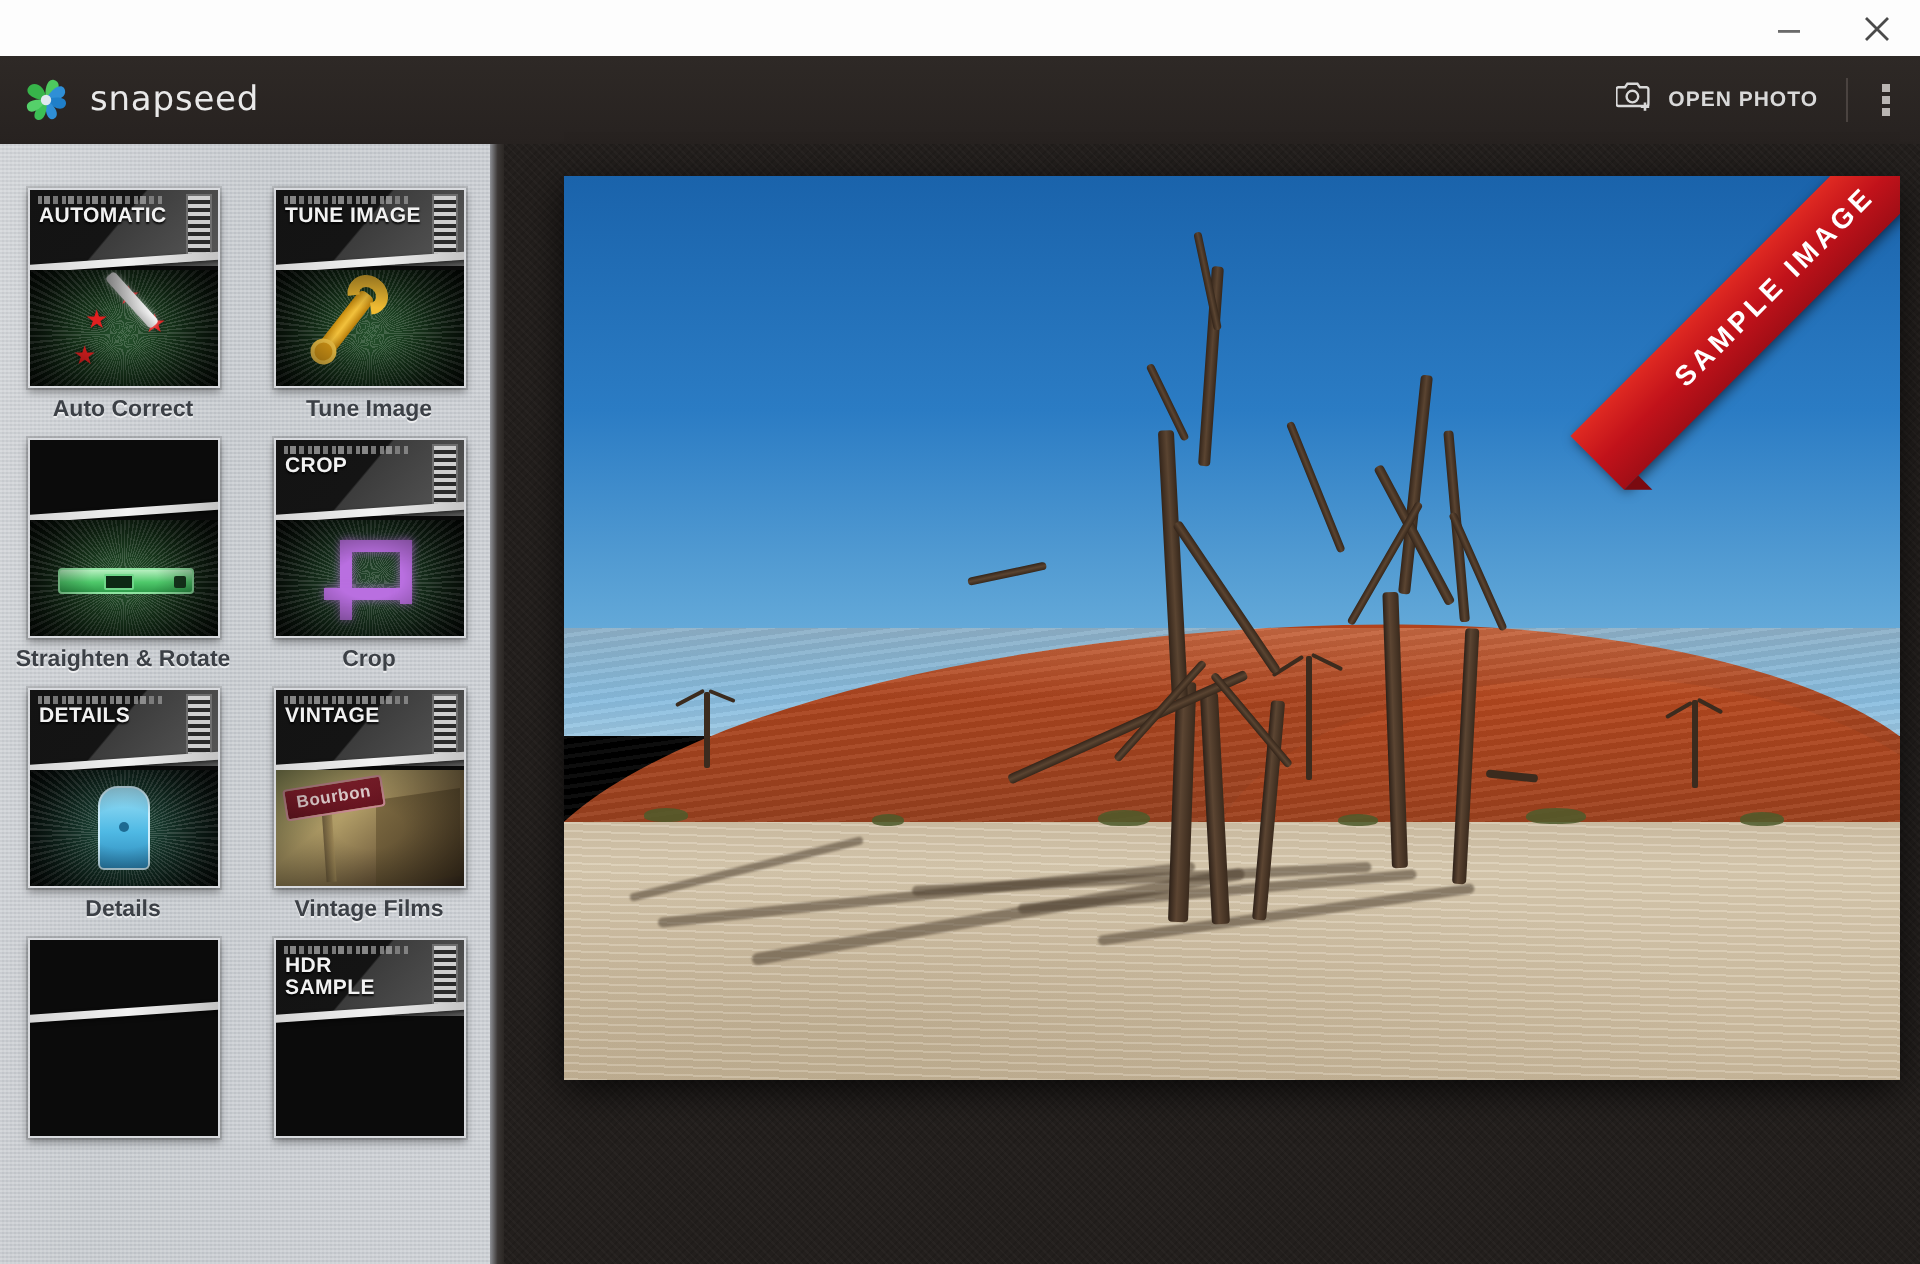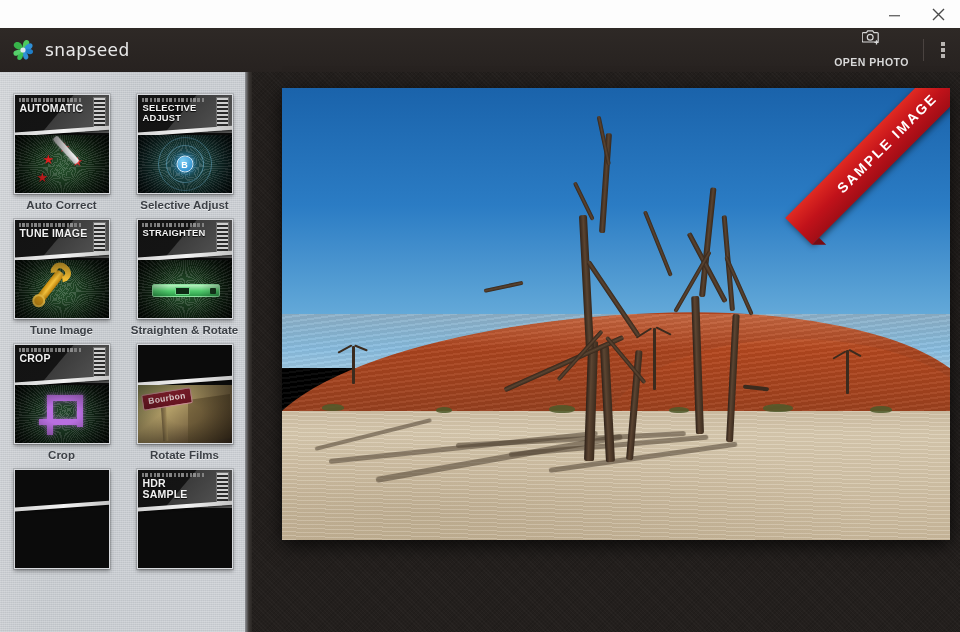--- a/index.html
+++ b/index.html
@@ -32,21 +32,21 @@
   }
   .brand{display:flex;align-items:center;margin-left:10px;}
   .brand-mark{width:26px;height:26px;position:relative;flex:0 0 auto;}
   .brand-name{
     margin-left:9px;color:#e9e9e9;font-size:17px;letter-spacing:.4px;
     font-family:"DejaVu Sans", sans-serif;font-weight:400;
   }
   .appbar-right{margin-left:auto;display:flex;align-items:center;height:44px;}
   .openphoto{
     display:flex;align-items:center;gap:7px;height:44px;padding:0 12px;
-    color:#d9d9d9;cursor:default;flex-direction:column;
+    color:#d9d9d9;cursor:default;
   }
   .openphoto .lbl{font-size:10.5px;letter-spacing:.5px;font-weight:bold;}
   .vsep{width:1px;height:22px;background:#4a4340;margin:0 2px;}
   .kebab{
     width:34px;height:44px;display:flex;flex-direction:column;
     align-items:center;justify-content:center;gap:2.5px;
   }
   .kebab i{width:3.5px;height:3.5px;background:#b9b5b2;display:block;}
 
   
@@ -389,63 +389,40 @@
             <div class="star" style="left:28px;top:18px;">★</div>
             <div class="star" style="left:57px;top:20px;">★</div>
             <div class="star" style="left:22px;top:36px;">★</div>
             <div class="wand"></div>
             <div class="vign"></div>
           </div>
         </div>
         <div class="lbl-under">Auto Correct</div>
       </div>
 
-      <div class="tilecell">
-        <div class="tile">
-          <div class="tile-top">
-            <div class="microtext"></div>
-            <div class="barcode"></div>
-            <div class="tile-title sm">SELECTIVE ADJUST</div>
-          </div>
-          <div class="tile-slash"></div>
-          <div class="tile-body bg-teal">
-            <div class="rays"></div>
-            <div class="ring" style="width:52px;height:52px;"></div>
-            <div class="ring" style="width:36px;height:36px;"></div>
-            <div class="bpin">B</div>
-            <div class="vign"></div>
-          </div>
-        </div>
-        <div class="lbl-under">Selective Adjust</div>
-      </div>
 
       <div class="tilecell">
         <div class="tile">
           <div class="tile-top">
             <div class="microtext"></div>
             <div class="barcode"></div>
             <div class="tile-title">TUNE IMAGE</div>
           </div>
           <div class="tile-slash"></div>
           <div class="tile-body bg-green">
             <div class="rays"></div>
             <div class="wrench"></div>
             <div class="vign"></div>
           </div>
         </div>
         <div class="lbl-under">Tune Image</div>
       </div>
 
       <div class="tilecell">
         <div class="tile">
-          <div class="tile-top">
-            <div class="microtext"></div>
-            <div class="barcode"></div>
-            <div class="tile-title sm">STRAIGHTEN</div>
-          </div>
           <div class="tile-slash"></div>
           <div class="tile-body bg-green">
             <div class="rays"></div>
             <div class="level">
               <div class="bub"></div>
                 <div class="end"></div>
             </div>
             <div class="vign"></div>
           </div>
         </div>
@@ -467,33 +444,54 @@
                 <span class="c2"></span>
                 <span class="c3"></span>
                 <span class="c4"></span>
             </div>
             <div class="vign"></div>
           </div>
         </div>
         <div class="lbl-under">Crop</div>
       </div>
 
-
-
-      <div class="tilecell">
-        <div class="tile">
+      <div class="tilecell">
+        <div class="tile">
+          <div class="tile-top">
+            <div class="microtext"></div>
+            <div class="barcode"></div>
+            <div class="tile-title">DETAILS</div>
+          </div>
+          <div class="tile-slash"></div>
+          <div class="tile-body bg-det">
+            <div class="rays"></div>
+            <div class="sharp"></div>
+            <div class="vign"></div>
+          </div>
+        </div>
+        <div class="lbl-under">Details</div>
+      </div>
+
+
+      <div class="tilecell">
+        <div class="tile">
+          <div class="tile-top">
+            <div class="microtext"></div>
+            <div class="barcode"></div>
+            <div class="tile-title">VINTAGE</div>
+          </div>
           <div class="tile-slash"></div>
           <div class="tile-body bg-vint">
             <div class="vblock"></div>
             <div class="vpost"></div>
             <div class="vsign">Bourbon</div>
             <div class="vign" style="opacity:.6"></div>
           </div>
         </div>
-        <div class="lbl-under">Rotate Films</div>
+        <div class="lbl-under">Vintage Films</div>
       </div>
 
       <div class="tilecell">
         <div class="tile">
           <div class="tile-slash"></div>
 
         </div>
 
       </div>
 

